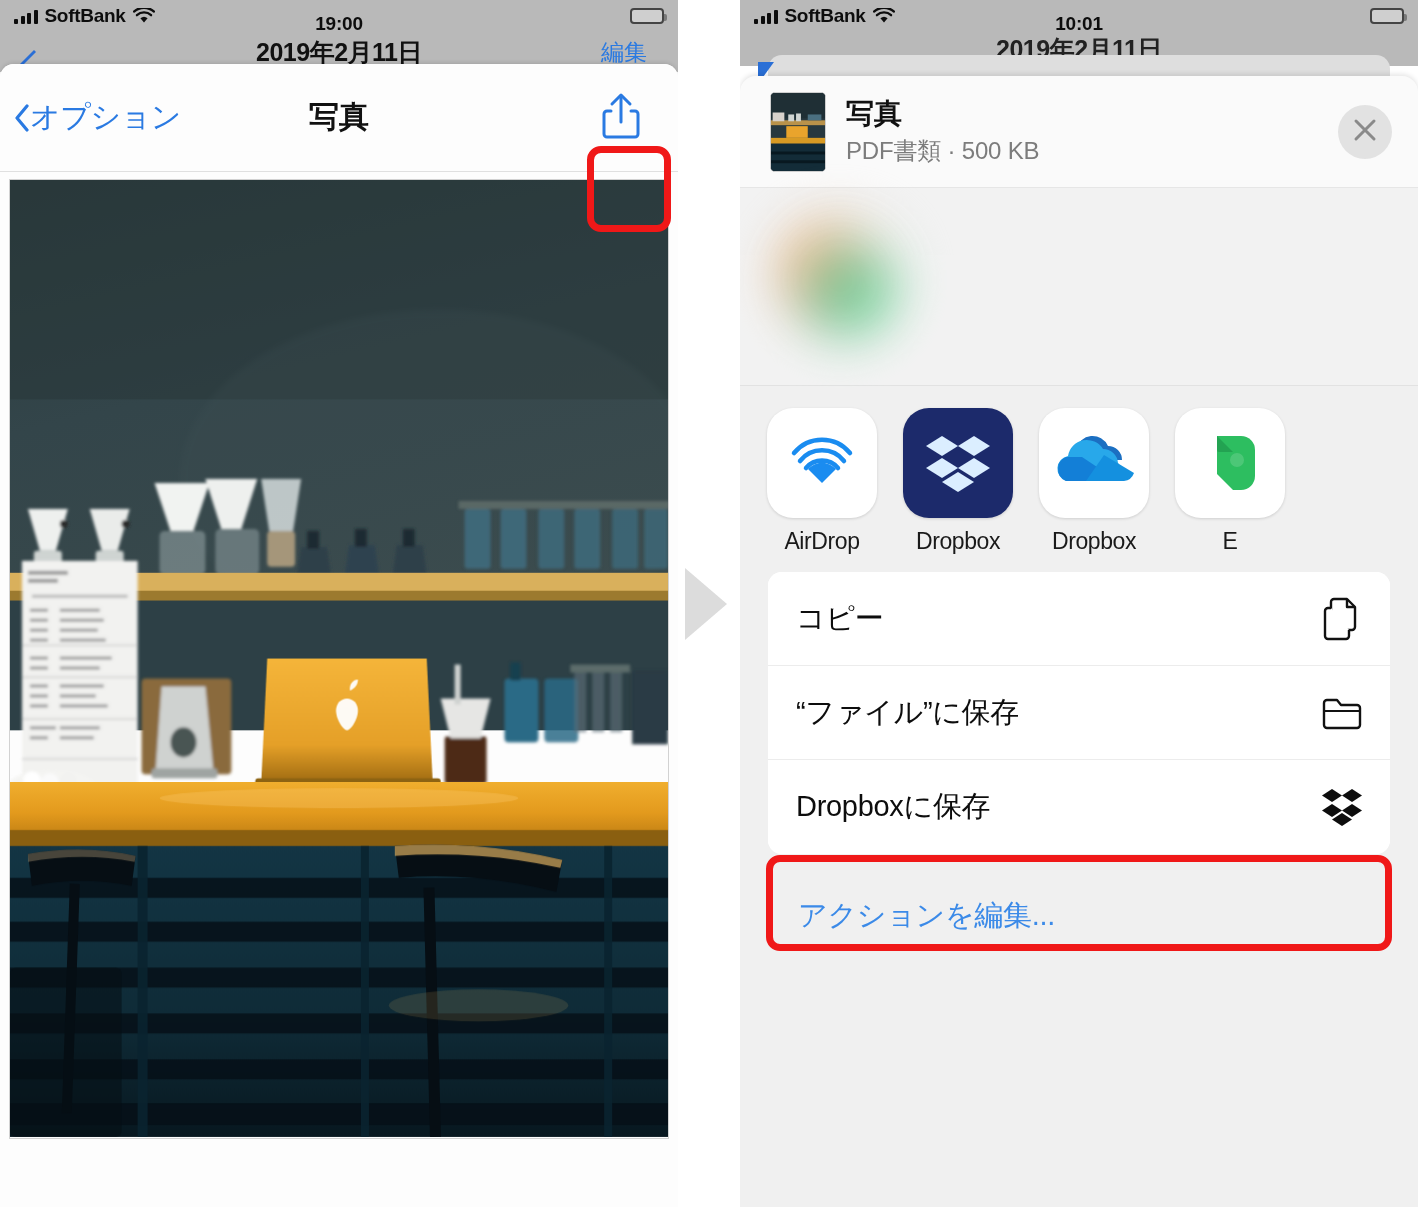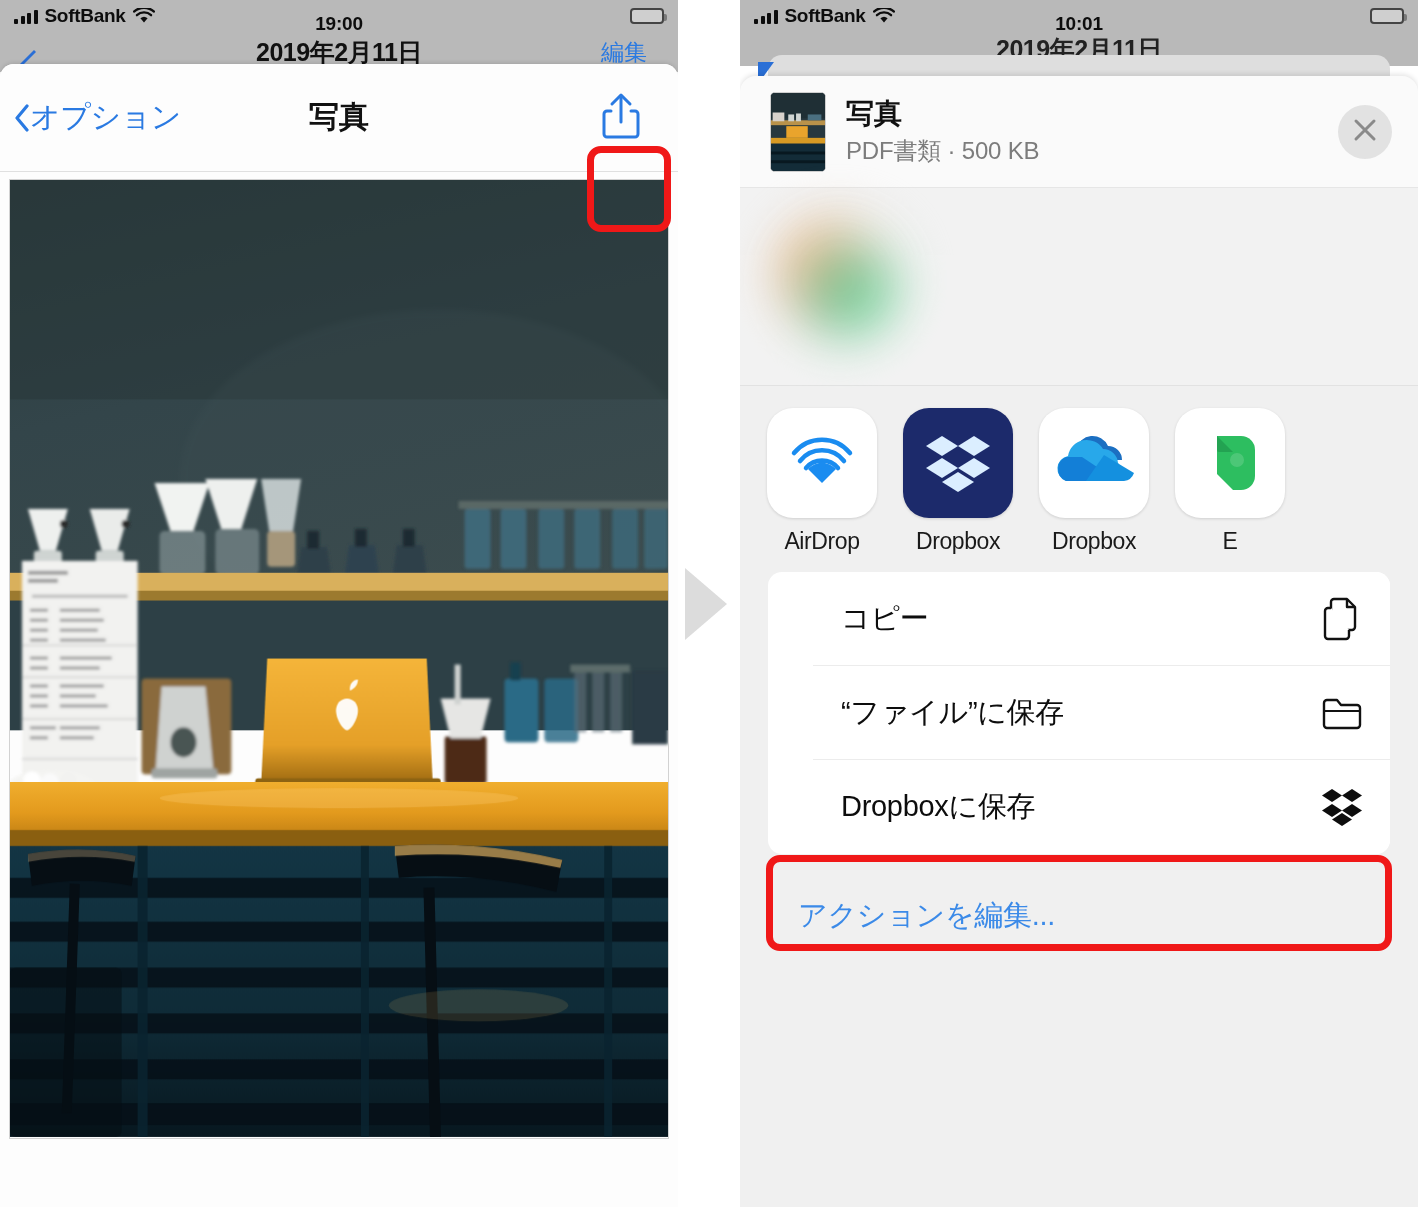--- a/index.html
+++ b/index.html
@@ -222,21 +222,20 @@
     margin-top: 10px; font-size: 23px; color: #1a1a1a; letter-spacing: -0.4px;
     white-space: nowrap;
   }
 
   
   .ss-actions-wrap { padding: 0 28px; }
   .ss-actions {
     background: #ffffff;
     border-radius: 14px;
     overflow: hidden;
-    padding-left: 45px;
   }
   .action-row {
     height: 94px;
     display: flex; align-items: center;
     padding: 0 26px 0 28px;
     border-bottom: 1px solid #ececec;
     background: #ffffff;
   }
   .action-row:last-child { border-bottom: none; }
   .action-label { font-size: 29px; color: #0d0d0d; letter-spacing: -0.3px; }

